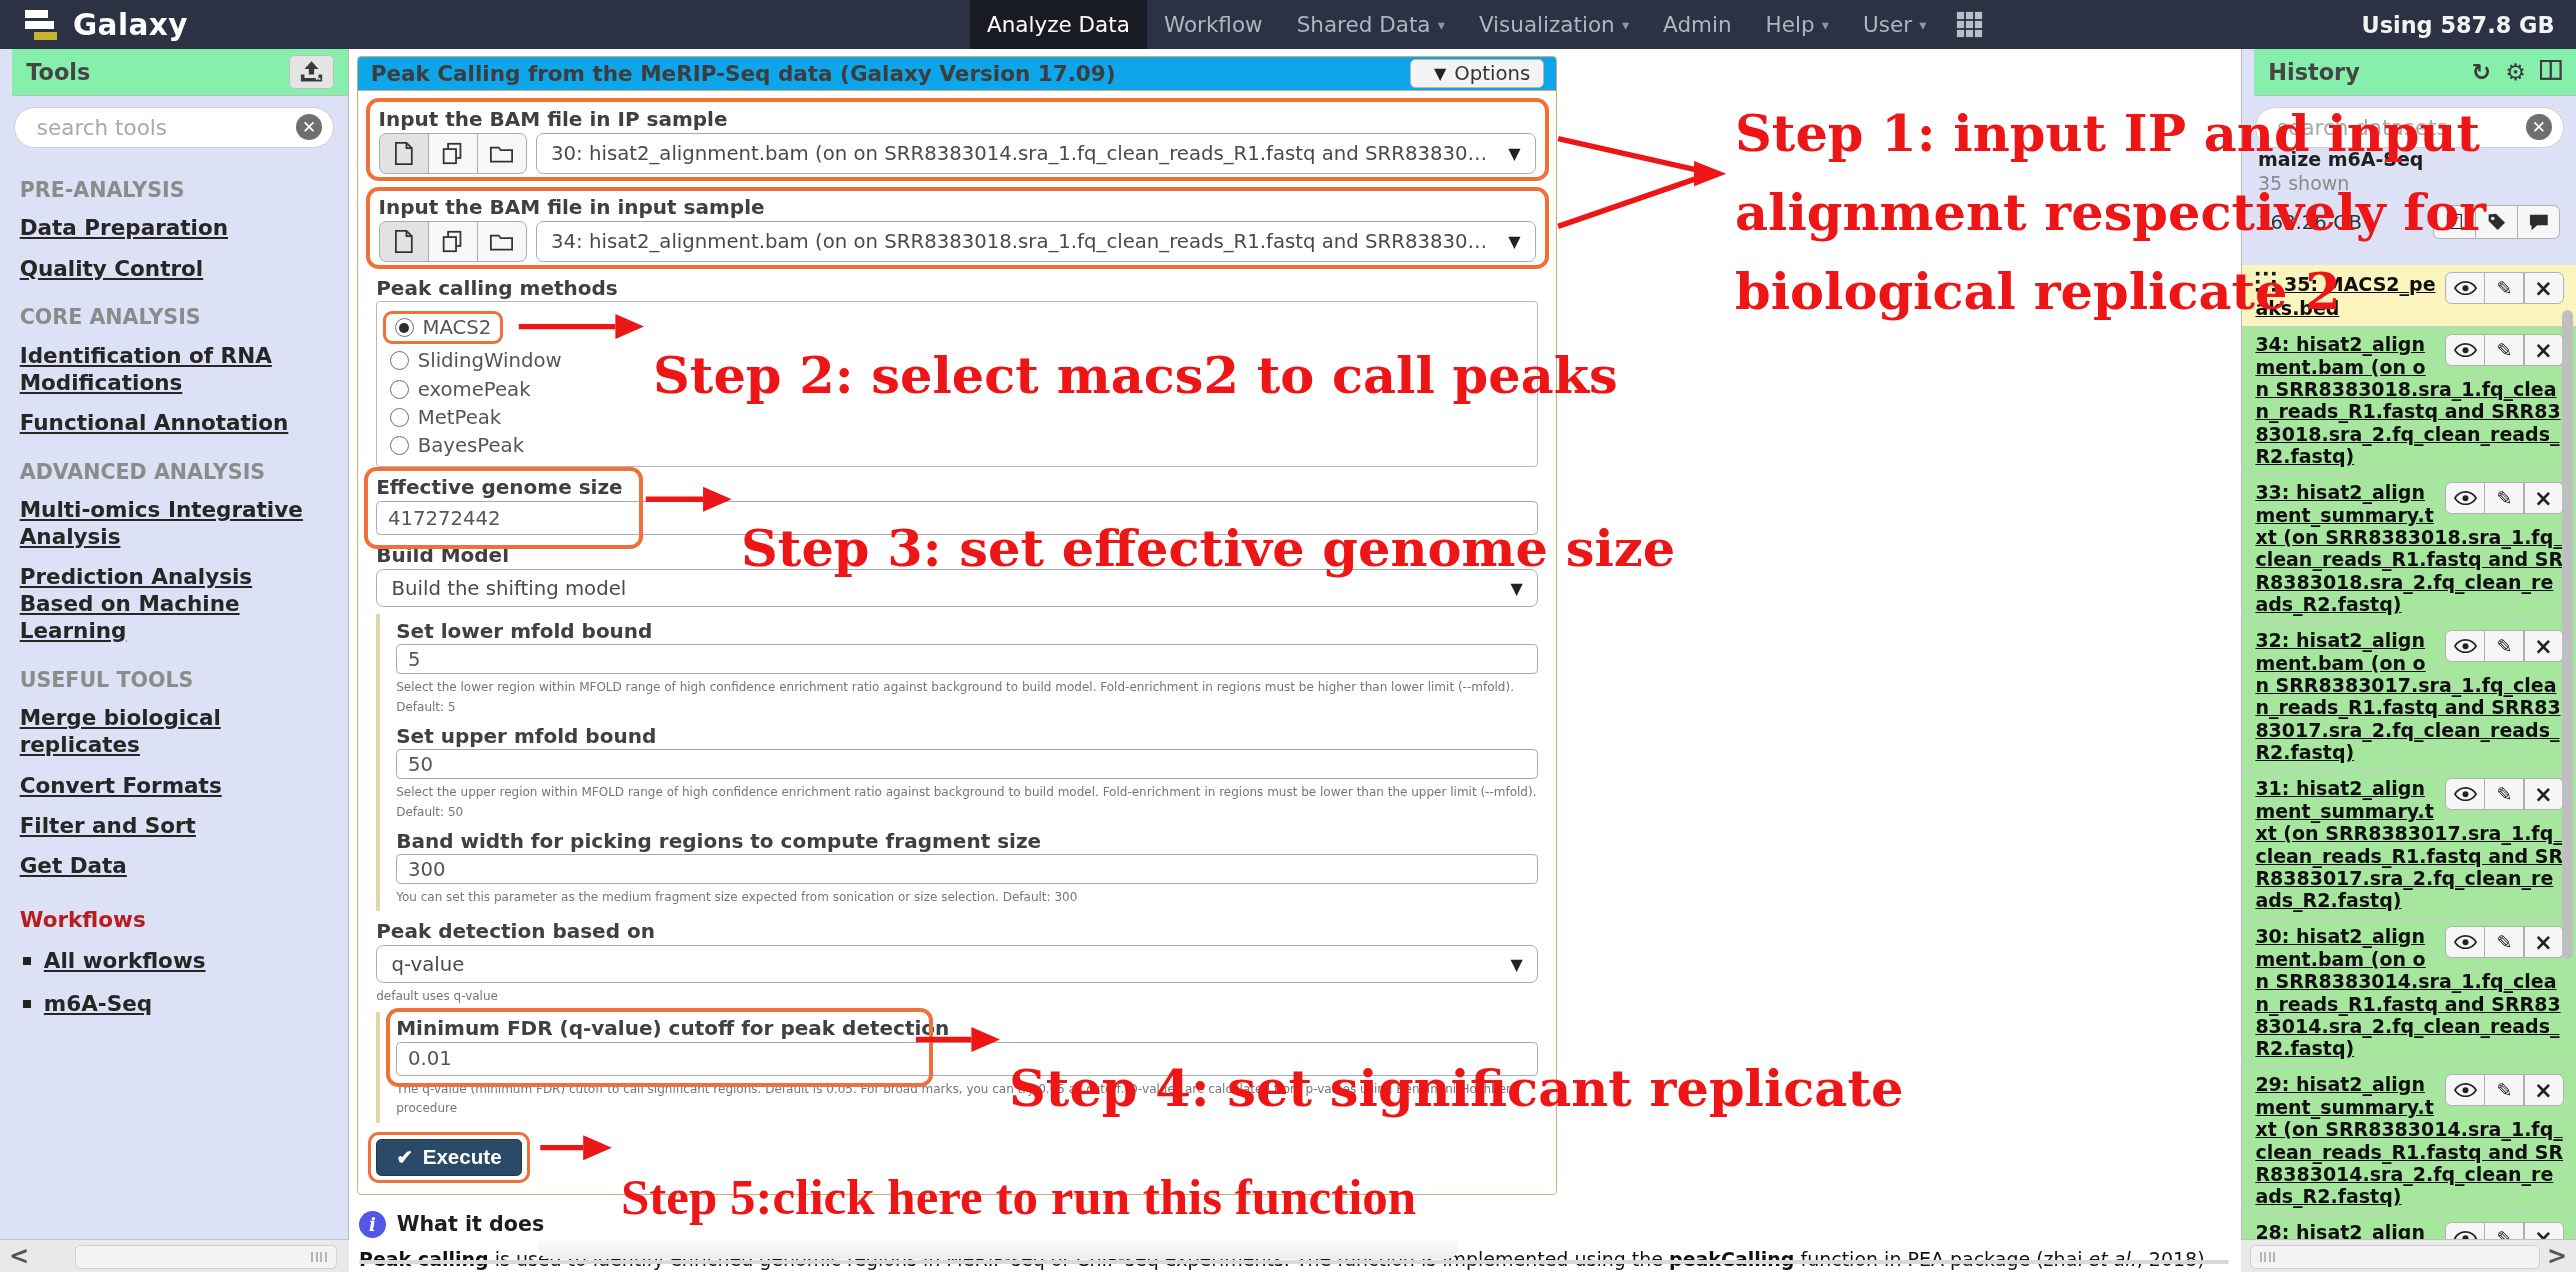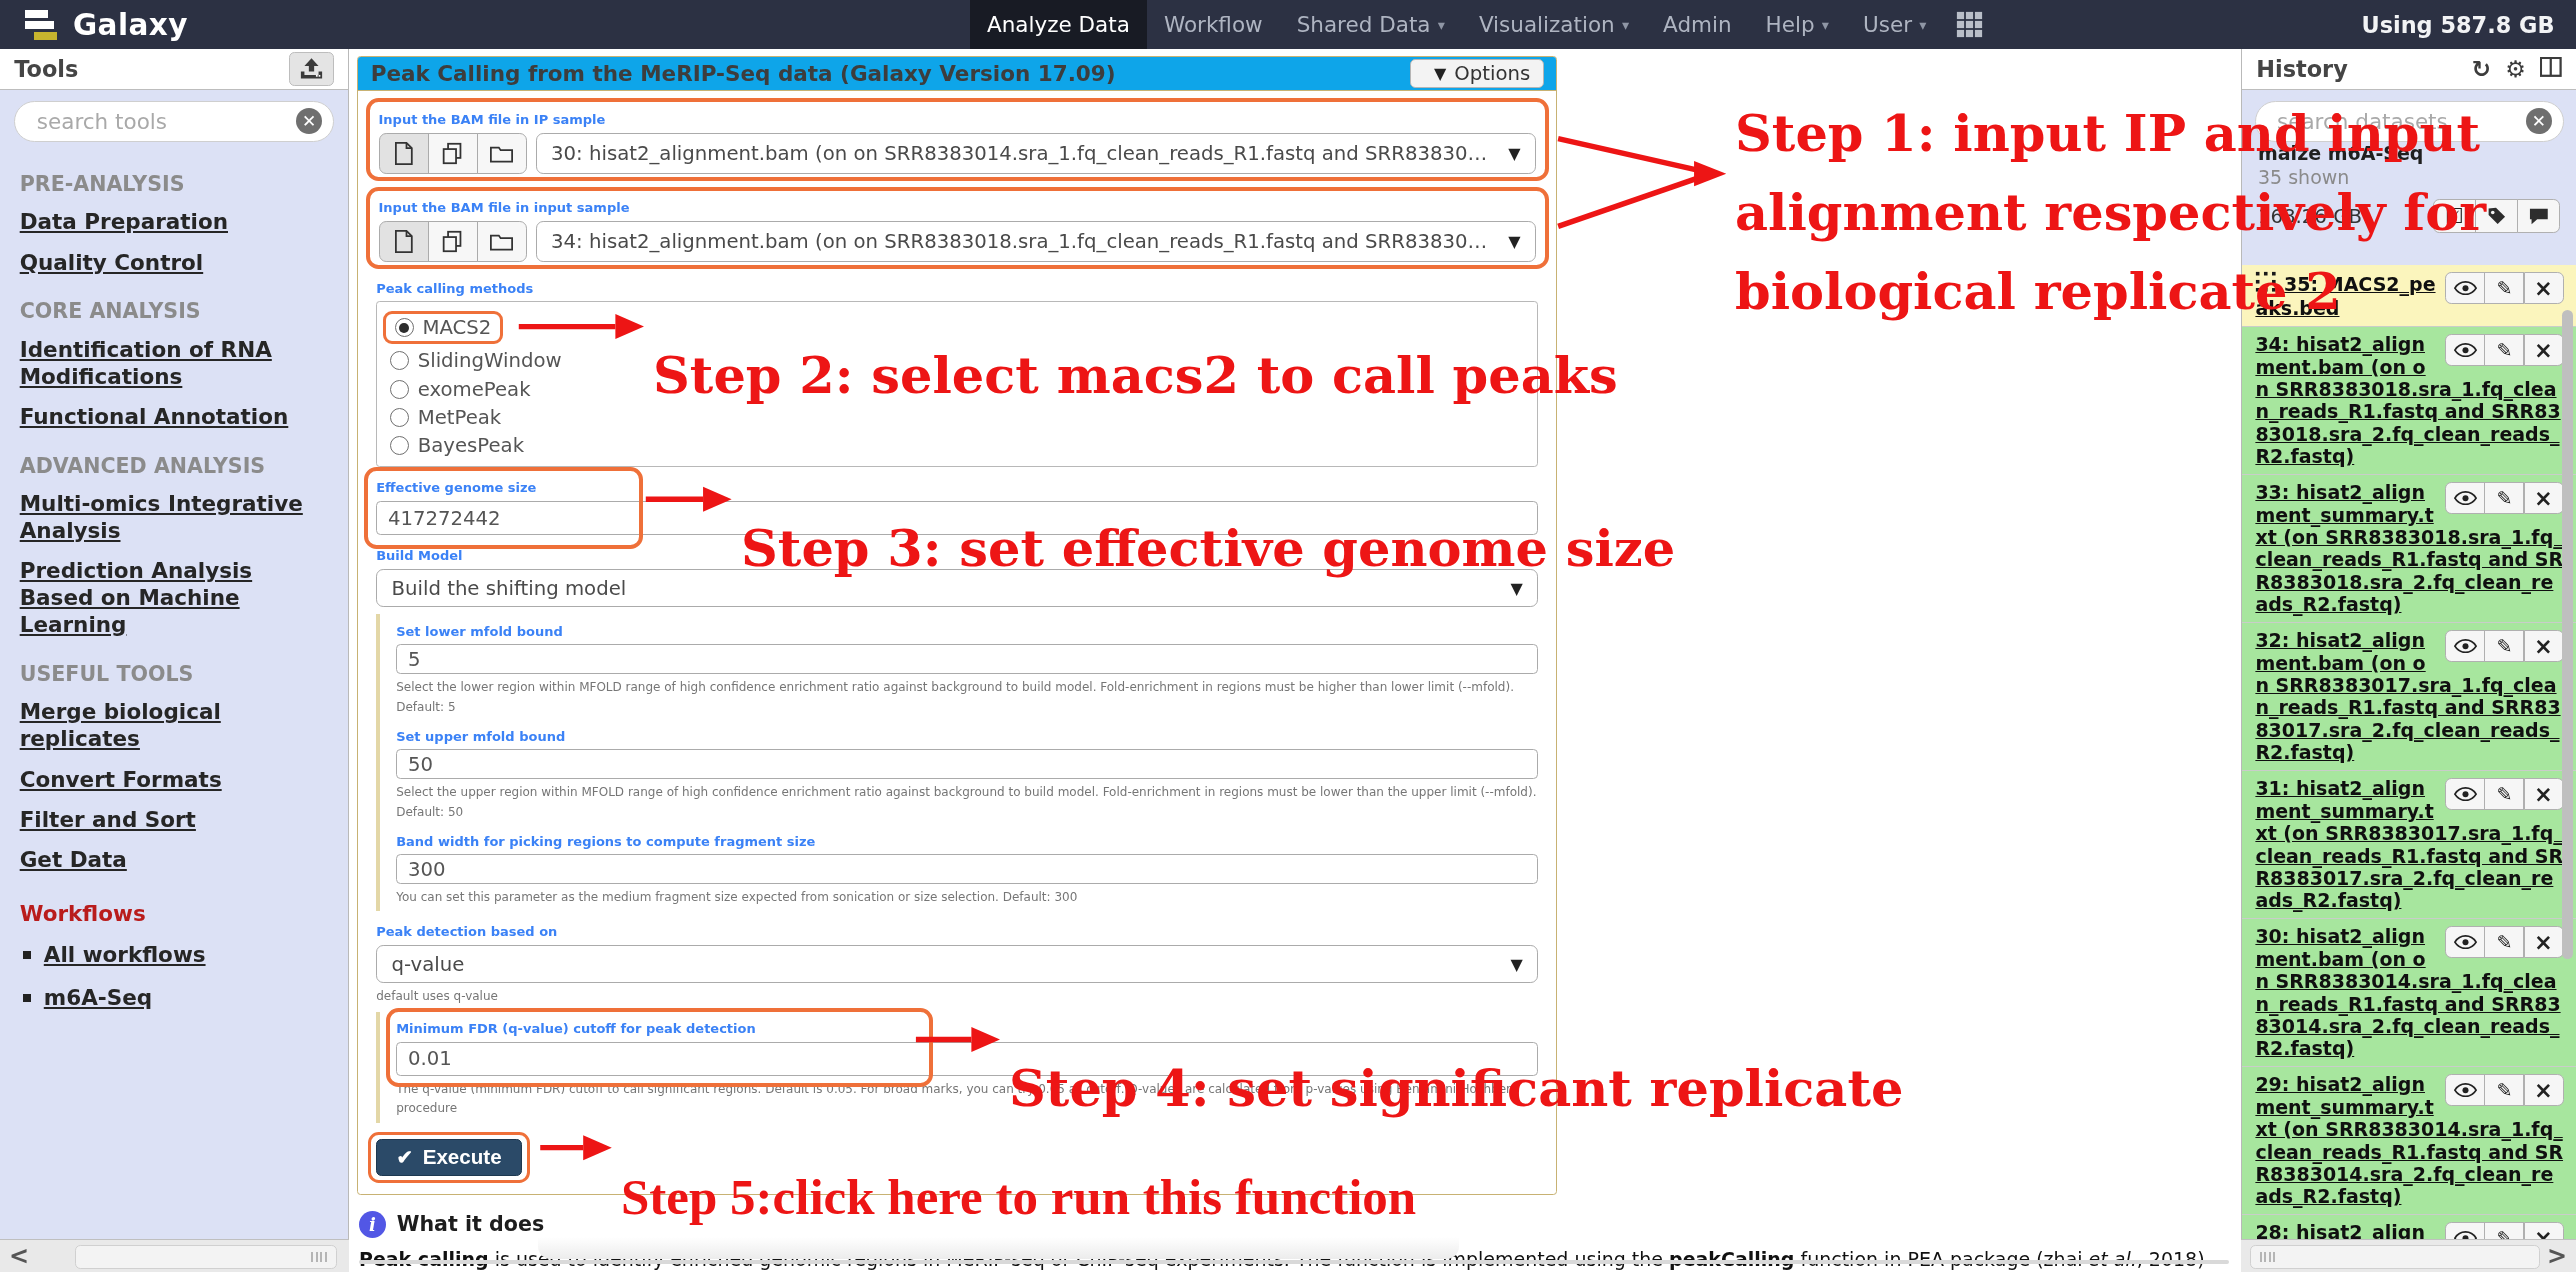--- a/index.html
+++ b/index.html
@@ -15,21 +15,21 @@
   .logo .b3 { position:absolute; left:10.7px; top:25px; width:23px; height:8px; background:#c7b42e; }
   .brand-text { color:#fff; font-size:29.5px; font-weight:bold; letter-spacing:0.4px; }
   .m-nav { position:absolute; left:970px; top:0; height:49px; display:flex; align-items:stretch; }
   .m-item { display:flex; align-items:center; gap:7.2px; padding:0 17px; color:#aeb4c1; font-size:21.5px; cursor:pointer; }
   .m-item.active { background:#181b24; color:#fff; }
   .m-caret { font-size:14.3px; color:#8f96a5; }
   .m-grid { display:flex; align-items:center; padding:0 12.5px; }
   .usage { position:absolute; right:21.5px; top:0; height:49px; display:flex; align-items:center; color:#f2f3f5; font-size:22.4px; font-weight:600; }
 
   
-  .panel-head { height:41px; background:#ffffff; border-bottom:0.9px solid #bdbdbd; display:flex; align-items:center; justify-content:space-between; padding:0 14.3px; }
+  .panel-head { height:47px; background:#86efac; border-bottom:0.9px solid #bdbdbd; display:flex; align-items:center; justify-content:space-between; padding:0 14.3px;margin-left:12px; }
   .panel-title { font-weight:bold; font-size:22.4px; color:#454545; }
   .search-pill { margin:10.7px 14.3px 0; background:#fff; border:1.8px solid #cfcfcf; border-radius:23px; height:41px; display:flex; align-items:center; padding:0 10.7px 0 21.5px; }
   .search-pill input { border:0; outline:0; flex:1; font-size:21.5px; color:#444; background:transparent; font-family:inherit; min-width:0; }
   .search-pill input::placeholder { color:#a9a9a9; }
   .clear-btn { width:26px; height:26px; border-radius:50%; background:#6f6f6f; color:#fff; font-size:17px; font-weight:bold; display:flex; align-items:center; justify-content:center; cursor:pointer; flex:0 0 auto; }
 
   
   .left-panel { position:absolute; top:49px; left:0; width:349px; bottom:34px; background:#dce1f5; border-right:0.9px solid #b9b9b9; overflow:hidden; z-index:5; }
   .upload-btn { width:45px; height:34px; background:#e4e4e4; border:0.9px solid #bdbdbd; border-radius:5.4px; display:flex; align-items:center; justify-content:center; cursor:pointer; }
   .tool-sections { padding:7.2px 19.7px 0; }
@@ -50,21 +50,21 @@
 
   
   .center { position:absolute; left:350px; right:335px; top:49px; bottom:0; background:#fff; overflow:hidden; }
   .tool-card { position:absolute; left:7.2px; top:7.2px; width:1200px; border:0.9px solid #c8b273; border-radius:3.6px; background:#fff; }
   .card-head { background:#0ea5e9; border-bottom:0.9px solid #c8b273; height:34px; display:flex; justify-content:space-between; align-items:center; padding:0 12.5px; border-radius:2.7px 2.7px 0 0; }
   .card-title { font-size:21.5px; font-weight:bold; color:#3d3d3d; }
   .options-btn { background:#f3f3f3; border:0.9px solid #b5b5b5; border-radius:5.4px; padding:1.8px 12.5px; font-size:19.7px; color:#333; display:flex; gap:8px; align-items:center; cursor:pointer; height:29px; }
   .card-body { padding:7.2px 18px 10.7px; }
 
   .hl-box { border:4.5px solid #ef7039; border-radius:12.5px; padding:3.6px 9px; margin:0 -10.7px 5.4px; }
-  .f-label { font-weight:bold; font-size:13px; color:#3b82f6; margin:1.8px 0 1.8px; line-height:23px; }
+  .f-label { font-weight:bold; font-size:20px; color:#404040; margin:1.8px 0 1.8px; line-height:23px; }
   .select-row { display:flex; gap:9px; align-items:stretch; height:41px; }
   .btn-group { display:flex; }
   .icon-btn { width:50px; border:0.9px solid #ababab; background:#f7f7f7; display:flex; align-items:center; justify-content:center; margin-left:-0.9px; cursor:pointer; }
   .icon-btn:first-child { border-radius:7.2px 0 0 7.2px; margin-left:0; }
   .icon-btn:last-child { border-radius:0 7.2px 7.2px 0; }
   .icon-btn.active { background:#e2e2e2; }
   .select-box { flex:1; border:0.9px solid #ababab; border-radius:7.2px; background:#fff; display:flex; align-items:center; justify-content:space-between; padding:0 14.3px; font-size:19.7px; color:#4a4a4a; cursor:pointer; min-width:0; }
   .select-box .sel-text { overflow:hidden; white-space:nowrap; text-overflow:ellipsis; }
   .sel-caret { color:#222; font-size:16px; margin-left:10.7px; flex:0 0 auto; }
 

